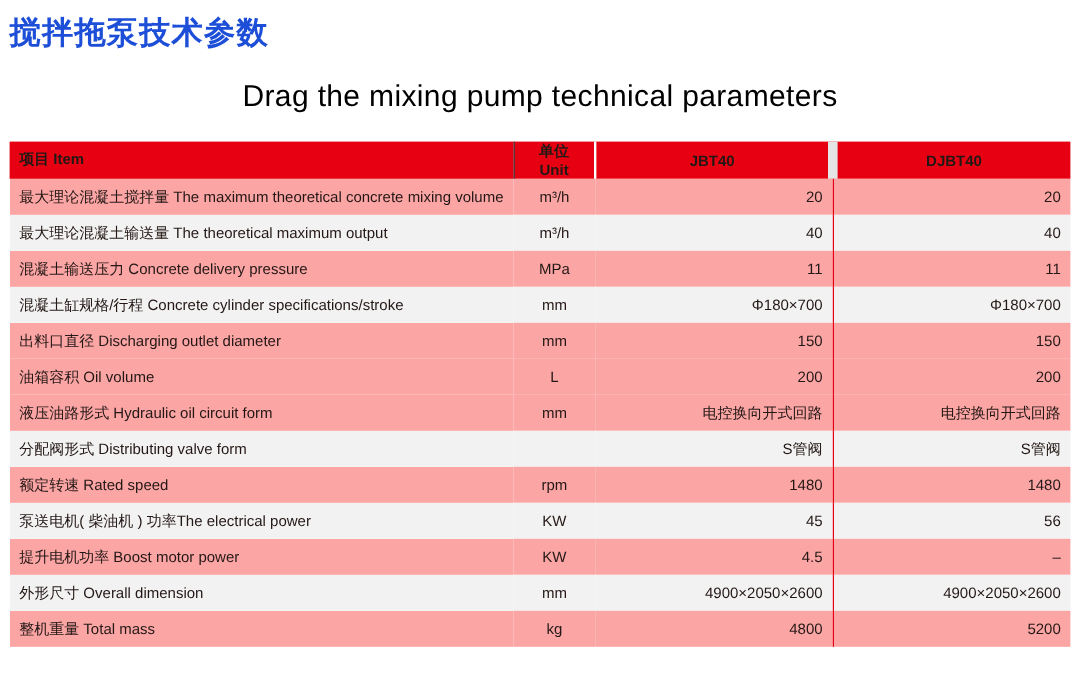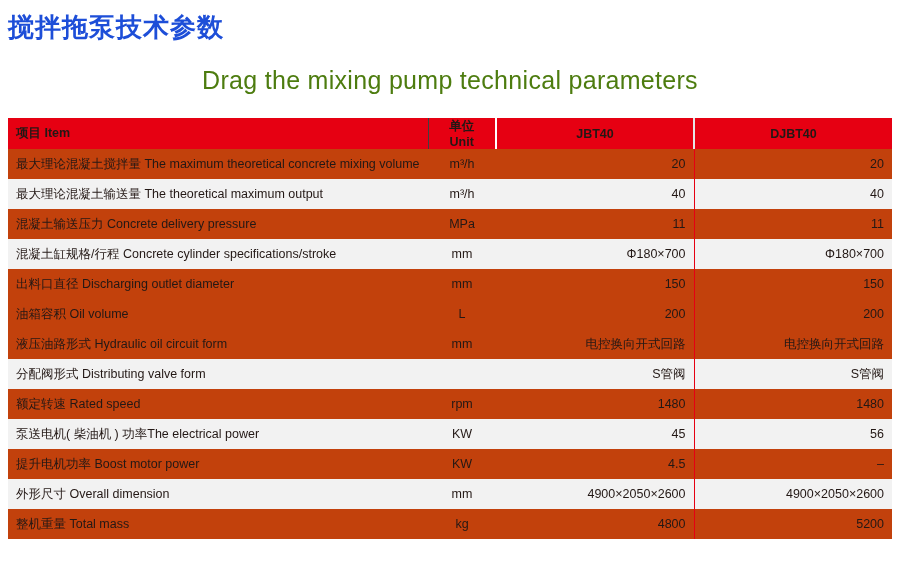--- a/index.html
+++ b/index.html
@@ -27,21 +27,21 @@
     color: #1d4ed8;
     letter-spacing: 1px;
   }
   .title-en {
     position: absolute;
     left: 0;
     top: 66px;
     width: 900px;
     text-align: center;
     font-size: 25px;
-    color: #4d7c0f;
+    color: #000000;
     font-weight: 400;
     letter-spacing: 0.3px;
   }
   table.spec {
     position: absolute;
     left: 8px;
     top: 118px;
     width: 884px;
     border-collapse: collapse;
     table-layout: fixed;
@@ -59,23 +59,23 @@
   thead th {
     color: #ffffff;
     font-weight: 700;
     font-size: 13px;
   }
   thead th.item-head { text-align: left; }
   thead th.unit-head,
   thead th.model-head { text-align: center; }
   
   thead th.unit-head { border-left: 1px solid #404040; border-right: 2px solid #ffffff; }
-  thead th.model-head.second { border-right: 2px solid #e5e5e5; }
+  thead th.model-head.second { border-right: 8px solid #e5e5e5; }
 
-  tbody tr.odd  { background: #c2410c; margin-left: 48px; }
+  tbody tr.odd  { background: #fca5a5; margin-left: 48px; }
   tbody tr.even { background: #f2f2f2; }
 
   td.item  { text-align: left; padding-left: 10px; white-space: nowrap; overflow: hidden; }
   td.unit  { text-align: center; }
   td.val   { text-align: right; }
 
   
   td.unit { border-left: 1.5px solid #e60012; border-right: 1.5px solid #e60012; text-align: center; }
   td.val.second { border-right: 1.5px solid #e60012; }
 

